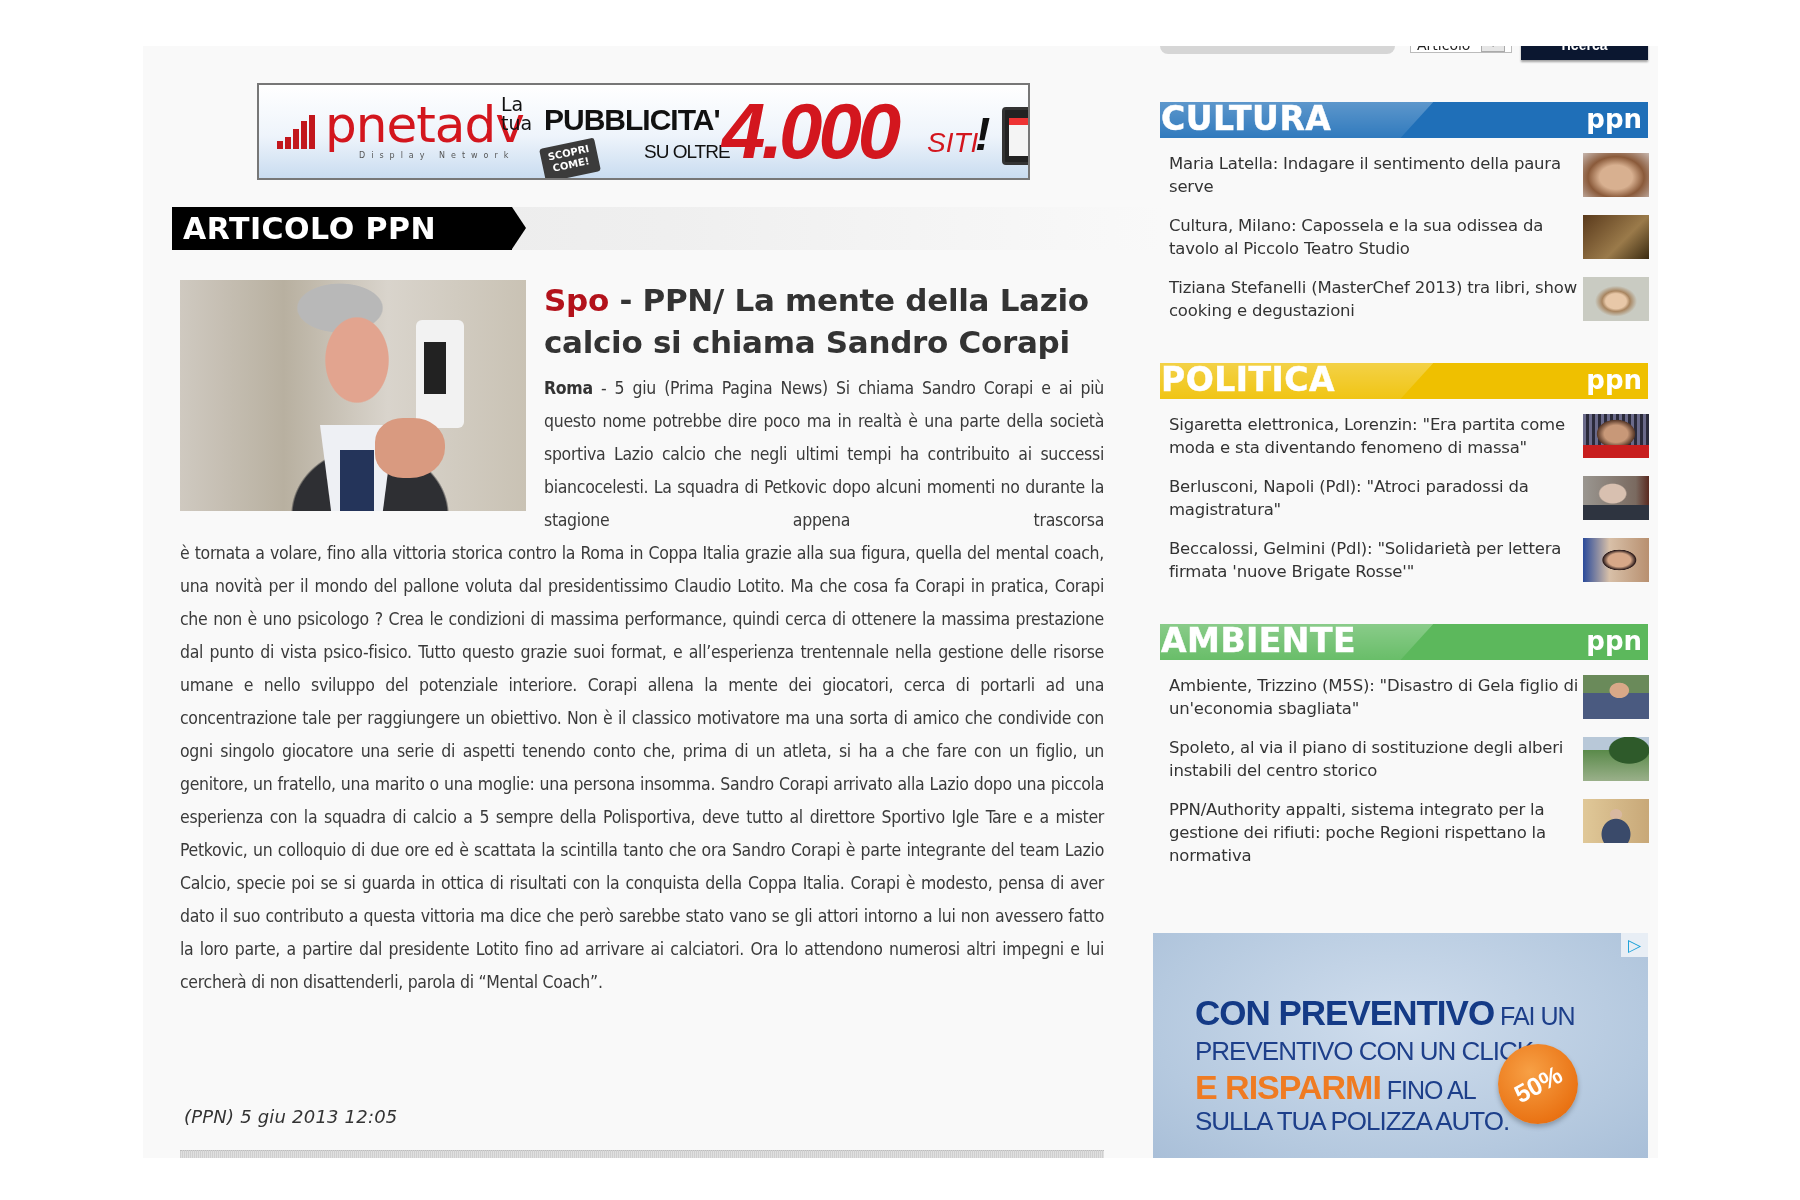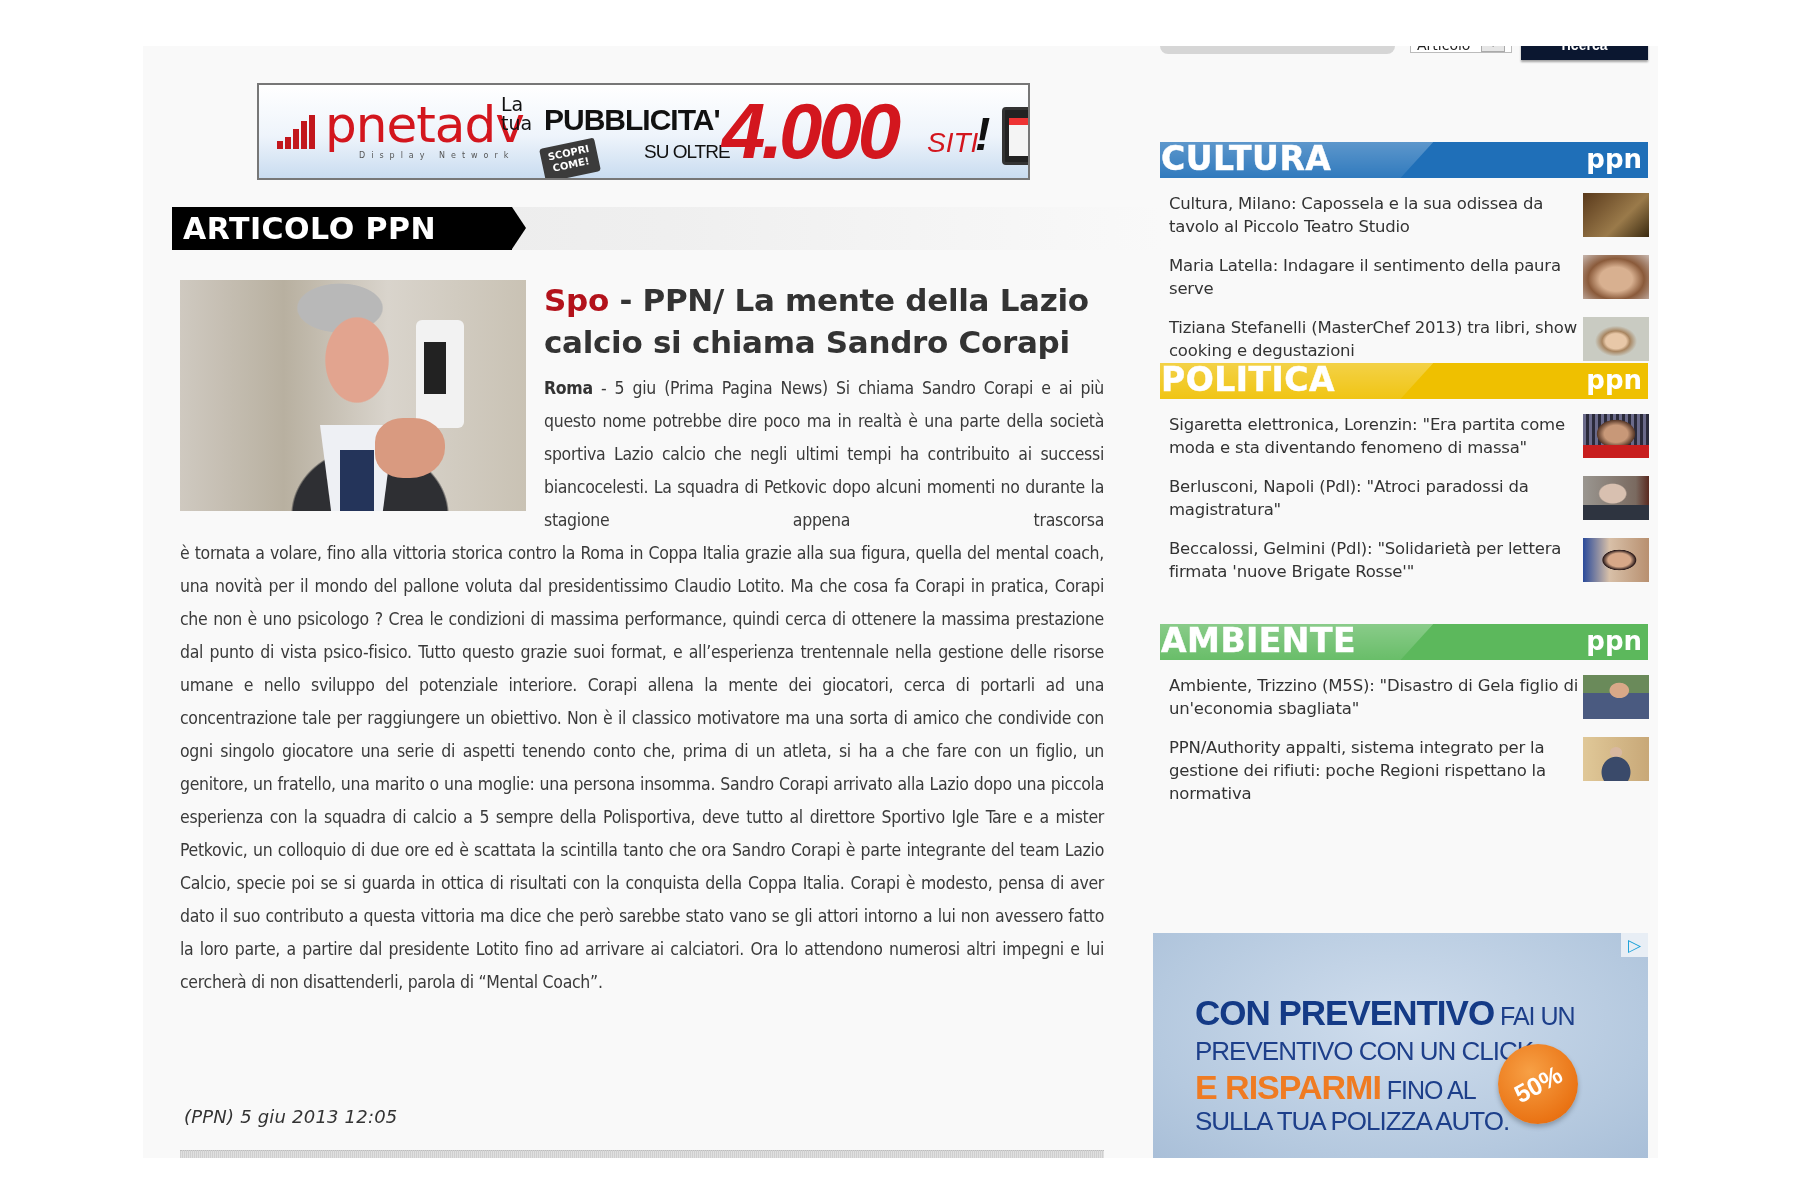--- a/index.html
+++ b/index.html
@@ -140,33 +140,33 @@
 
   <div class="article-body body-top">
     <b>Roma</b><span> - 5 giu (Prima Pagina News) Si chiama Sandro Corapi e ai più questo nome potrebbe dire poco ma in realtà è una parte della società sportiva Lazio calcio che negli ultimi tempi ha contribuito ai successi biancocelesti. La squadra di Petkovic dopo alcuni momenti no durante la stagione appena trascorsa</span>
   </div>
   <div class="article-body body-bottom">è tornata a volare, fino alla vittoria storica contro la Roma in Coppa Italia grazie alla sua figura, quella del mental coach, una novità per il mondo del pallone voluta dal presidentissimo Claudio Lotito. Ma che cosa fa Corapi in pratica, Corapi che non è uno psicologo ? Crea le condizioni di massima performance, quindi cerca di ottenere la massima prestazione dal punto di vista psico-fisico. Tutto questo grazie suoi format, e all’esperienza trentennale nella gestione delle risorse umane e nello sviluppo del potenziale interiore. Corapi allena la mente dei giocatori, cerca di portarli ad una concentrazione tale per raggiungere un obiettivo. Non è il classico motivatore ma una sorta di amico che condivide con ogni singolo giocatore una serie di aspetti tenendo conto che, prima di un atleta, si ha a che fare con un figlio, un genitore, un fratello, una marito o una moglie: una persona insomma. Sandro Corapi arrivato alla Lazio dopo una piccola esperienza con la squadra di calcio a 5 sempre della Polisportiva, deve tutto al direttore Sportivo Igle Tare e a mister Petkovic, un colloquio di due ore ed è scattata la scintilla tanto che ora Sandro Corapi è parte integrante del team Lazio Calcio, specie poi se si guarda in ottica di risultati con la conquista della Coppa Italia. Corapi è modesto, pensa di aver dato il suo contributo a questa vittoria ma dice che però sarebbe stato vano se gli attori intorno a lui non avessero fatto la loro parte, a partire dal presidente Lotito fino ad arrivare ai calciatori. Ora lo attendono numerosi altri impegni e lui cercherà di non disattenderli, parola di “Mental Coach”.</div>
 
   <div class="article-footer">(PPN) 5 giu  2013  12:05</div>
   <div class="article-divider"></div>
 
   <div class="section" style="top:56px;">
-    <div class="section-header" style="background:#1f6fb8;margin-top:40px;">
+    <div class="section-header" style="background:#1f6fb8;">
       <div class="sheen"></div>
       <div class="title">CULTURA</div>
       <div class="ppn">ppn</div>
     </div>
     <ul class="news-list">
       <li class="news-item">
+        <span class="headline">Maria Latella: Indagare il sentimento della paura serve</span>
+        <span class="thumb" style="background:radial-gradient(ellipse at 50% 55%,#d8b090 0 35%,#8a5a3a 60%,#c8b8b0);"></span>
+      </li>
+      <li class="news-item">
         <span class="headline">Cultura, Milano: Capossela e la sua odissea da tavolo al Piccolo Teatro Studio</span>
         <span class="thumb" style="background:linear-gradient(135deg,#5a3a1c,#9a7a4a 60%,#3a2a10);"></span>
-      </li>
-      <li class="news-item">
-        <span class="headline">Maria Latella: Indagare il sentimento della paura serve</span>
-        <span class="thumb" style="background:radial-gradient(ellipse at 50% 55%,#d8b090 0 35%,#8a5a3a 60%,#c8b8b0);"></span>
       </li>
       <li class="news-item">
         <span class="headline">Tiziana Stefanelli (MasterChef 2013) tra libri, show cooking e degustazioni</span>
         <span class="thumb" style="background:radial-gradient(ellipse at 50% 55%,#e8c8a8 0 22%,#a88560 30%,#c9cbc2 45%);"></span>
       </li>
     </ul>
   </div>
 
   <div class="section" style="top:317px;">
     <div class="section-header" style="background:#efc000;">
@@ -193,20 +193,24 @@
   <div class="section" style="top:578px;">
     <div class="section-header" style="background:#5cb85c;">
       <div class="sheen"></div>
       <div class="title">AMBIENTE</div>
       <div class="ppn">ppn</div>
     </div>
     <ul class="news-list">
       <li class="news-item">
         <span class="headline">Ambiente, Trizzino (M5S): "Disastro di Gela figlio di un'economia sbagliata"</span>
         <span class="thumb" style="background:radial-gradient(ellipse at 55% 35%,#d8a888 0 18%,transparent 20%),linear-gradient(180deg,#6a8a5a 0 40%,#4a5a80 40%);"></span>
+      </li>
+      <li class="news-item">
+        <span class="headline">Spoleto, al via il piano di sostituzione degli alberi instabili del centro storico</span>
+        <span class="thumb" style="background:radial-gradient(ellipse at 70% 30%,#2e5a2a 0 30%,transparent 32%),linear-gradient(180deg,#b8c8d8 0 30%,#5a8a4a 30%,#9ab08a);"></span>
       </li>
       <li class="news-item">
         <span class="headline">PPN/Authority appalti, sistema integrato per la gestione dei rifiuti: poche Regioni rispettano la normativa</span>
         <span class="thumb" style="background:radial-gradient(ellipse at 50% 80%,#3a4a6a 0 30%,transparent 32%),radial-gradient(ellipse at 50% 35%,#d8b8a0 0 12%,transparent 14%),linear-gradient(90deg,#e0c898,#c8a878);"></span>
       </li>
     </ul>
   </div>
 
   <div class="side-ad">
     <div class="adchoice">▷</div>

